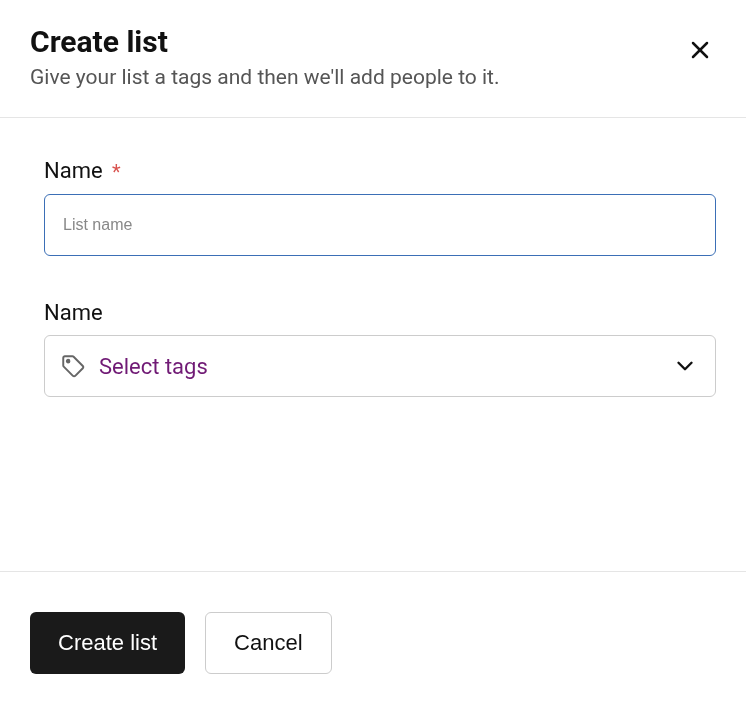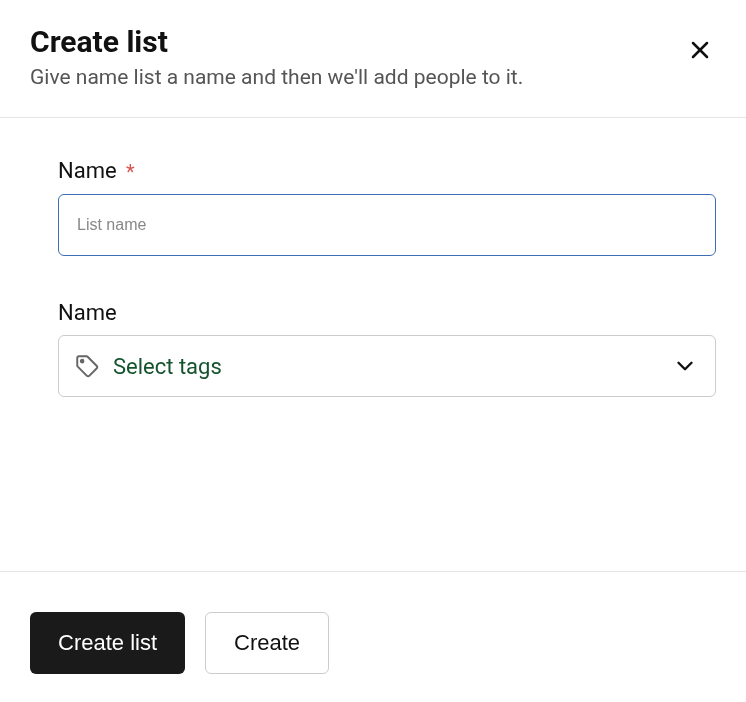--- a/index.html
+++ b/index.html
@@ -40,22 +40,21 @@
       border: none;
       background: transparent;
       cursor: pointer;
       display: flex;
       align-items: center;
       justify-content: center;
       color: #111;
     }
     .body {
       flex: 1;
-      padding: 40px 30px 20px 32px;
-      margin-left: 26px;
+      padding: 40px 30px 20px 44px;
     }
     .field-group {
       margin-bottom: 44px;
     }
     .field-label {
       font-size: 22px;
       font-weight: 400;
       color: #111;
       margin-bottom: 10px;
       display: block;
@@ -84,21 +83,21 @@
       position: relative;
       width: 100%;
     }
     .select-input {
       width: 100%;
       height: 62px;
       border: 1px solid #ccc;
       border-radius: 6px;
       padding: 0 52px 0 54px;
       font-size: 22px;
-      color: #14532d;
+      color: #701a75;
       background: #fff;
       display: flex;
       align-items: center;
       cursor: pointer;
     }
     .tag-icon {
       position: absolute;
       left: 16px;
       top: 50%;
       transform: translateY(-50%);
@@ -143,21 +142,21 @@
       background: #fff;
       color: #111;
       border: 1px solid #ccc;
     }
   </style>
 </head>
 <body>
 
 <div class="header">
   <h1 class="header-title">Create list</h1>
-  <p class="header-subtitle">Give name list a name and then we'll add people to it.</p>
+  <p class="header-subtitle">Give your list a tags and then we'll add people to it.</p>
   <button class="close-btn">
     <span>
       <svg width="24" height="24" viewBox="0 0 24 24" fill="none" stroke="currentColor" stroke-width="2.5" stroke-linecap="round">
         <line x1="5" y1="5" x2="19" y2="19"></line>
         <line x1="19" y1="5" x2="5" y2="19"></line>
       </svg>
     </span>
   </button>
 </div>
 
@@ -188,14 +187,14 @@
           <polyline points="6 9 12 15 18 9"></polyline>
         </svg>
       </span>
     </div>
   </div>
 
 </div>
 
 <div class="footer">
   <button class="btn btn-primary">Create list</button>
-  <button class="btn btn-secondary">Create</button>
+  <button class="btn btn-secondary">Cancel</button>
 </div>
 
 </body></html>

